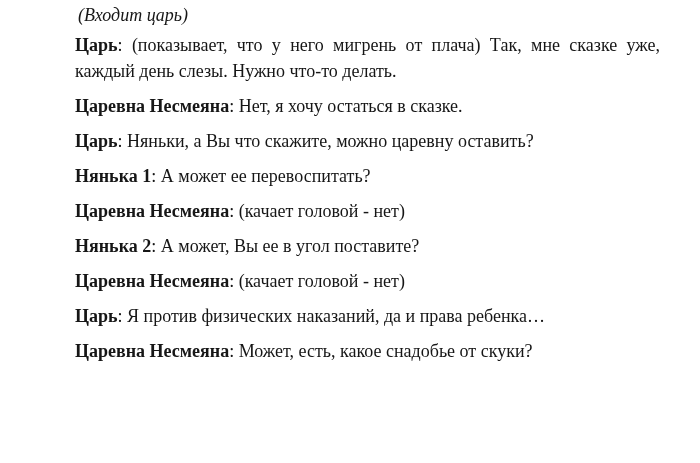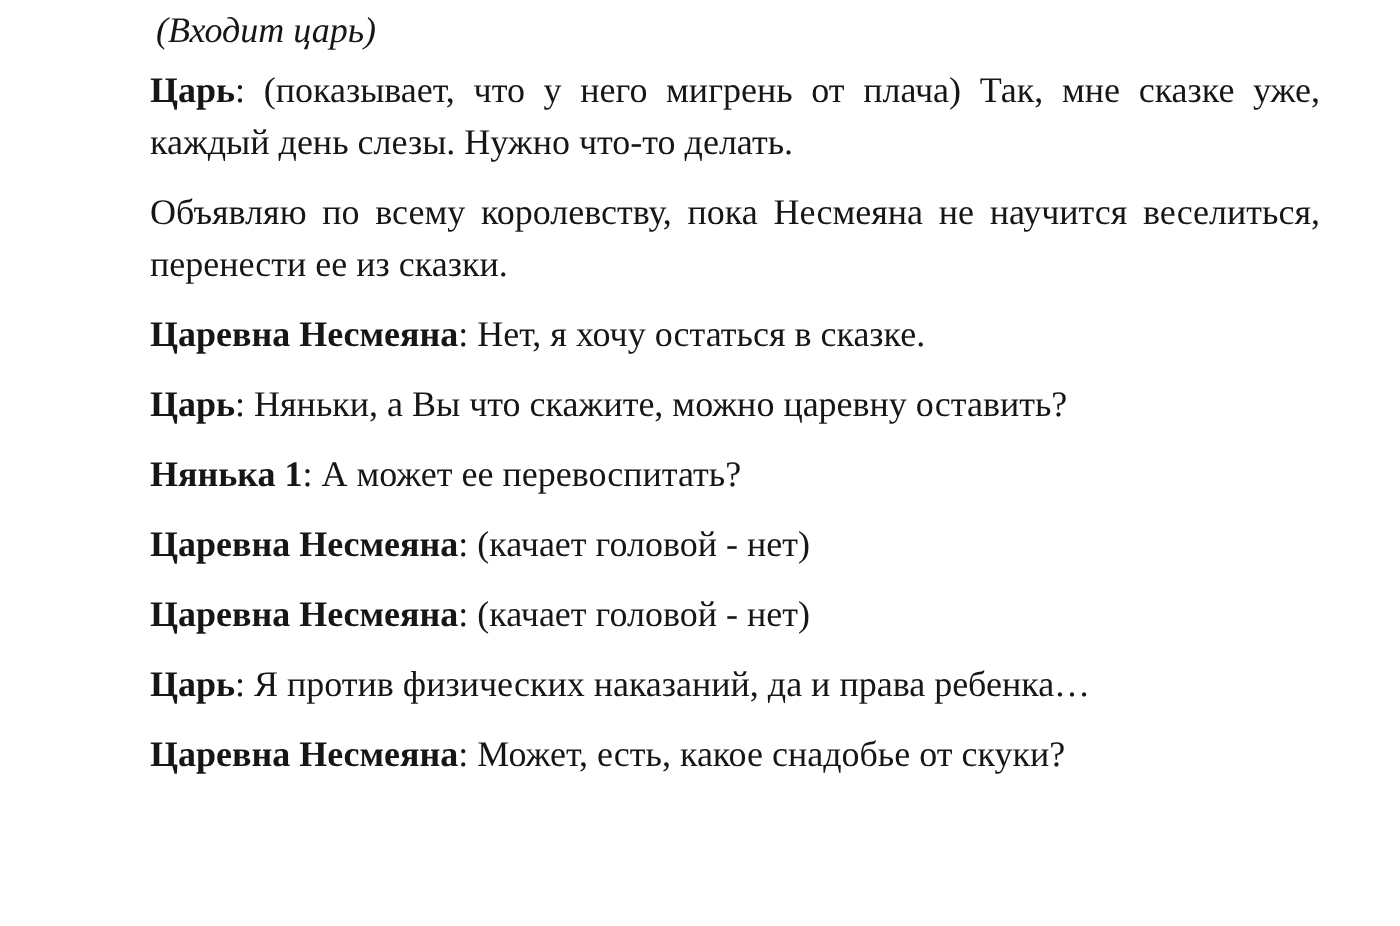--- a/index.html
+++ b/index.html
@@ -48,42 +48,41 @@
 
 <div class="page">
 
   <div class="stage">(Входит царь)</div>
 
   <div class="para two-line">
       <span class="line l1"><b class="speaker">Царь</b><span>: (показывает, что у него мигрень от плача) Так, мне сказке уже,</span></span>
       <span class="line l2">каждый день слезы. Нужно что-то делать.</span>
     </div>
 
-  <div class="para two-line">
-      <span class="line l1"><b class="speaker"></b><span>Объявляю по всему королевству, пока Несмеяна не научится веселиться,</span></span>
-      <span class="line l2">перенести ее из сказки.</span>
-    </div>
 
   <div class="para">
       <span class="line l1"><b class="speaker">Царевна Несмеяна</b><span>: Нет, я хочу остаться в сказке.</span></span>
     </div>
 
   <div class="para">
       <span class="line l1"><b class="speaker">Царь</b><span>: Няньки, а Вы что скажите, можно царевну оставить?</span></span>
     </div>
 
   <div class="para">
       <span class="line l1"><b class="speaker">Нянька 1</b><span>: А может ее перевоспитать?</span></span>
     </div>
 
   <div class="para">
       <span class="line l1"><b class="speaker">Царевна Несмеяна</b><span>: (качает головой - нет)</span></span>
     </div>
 
 
+  <div class="para">
+      <span class="line l1"><b class="speaker">Нянька 2</b><span>: А может, Вы ее в угол поставите?</span></span>
+    </div>
 
   <div class="para">
       <span class="line l1"><b class="speaker">Царевна Несмеяна</b><span>: (качает головой - нет)</span></span>
     </div>
 
   <div class="para">
       <span class="line l1"><b class="speaker">Царь</b><span>: Я против физических наказаний, да и права ребенка…</span></span>
     </div>
 
   <div class="para">

